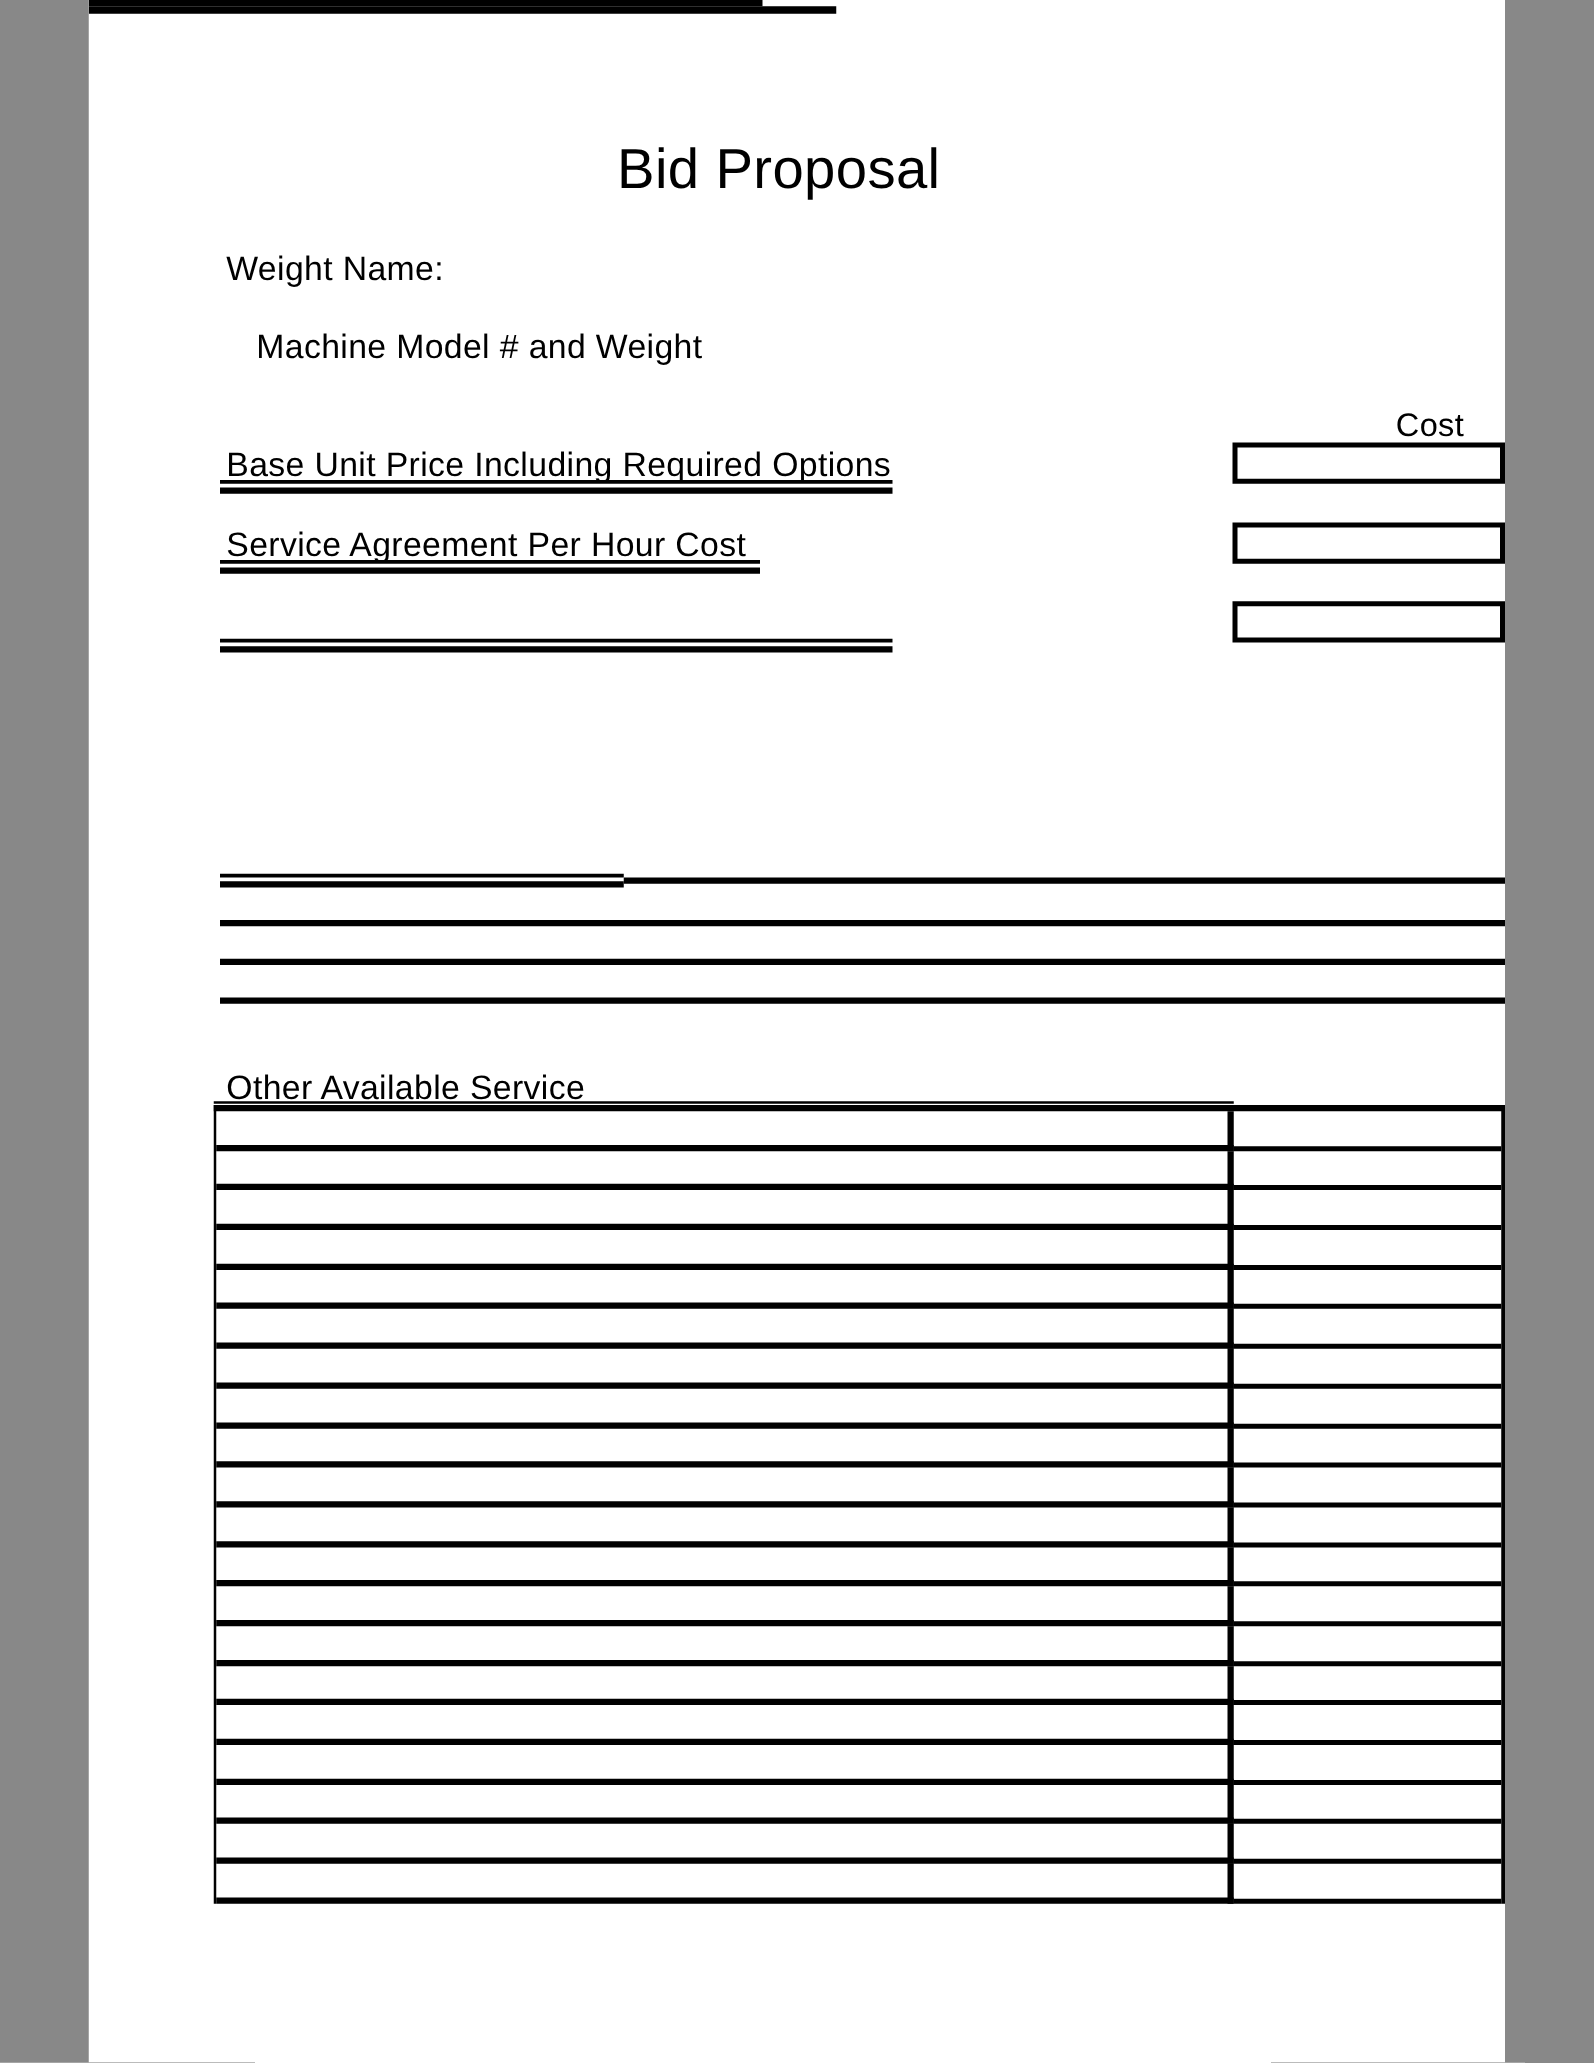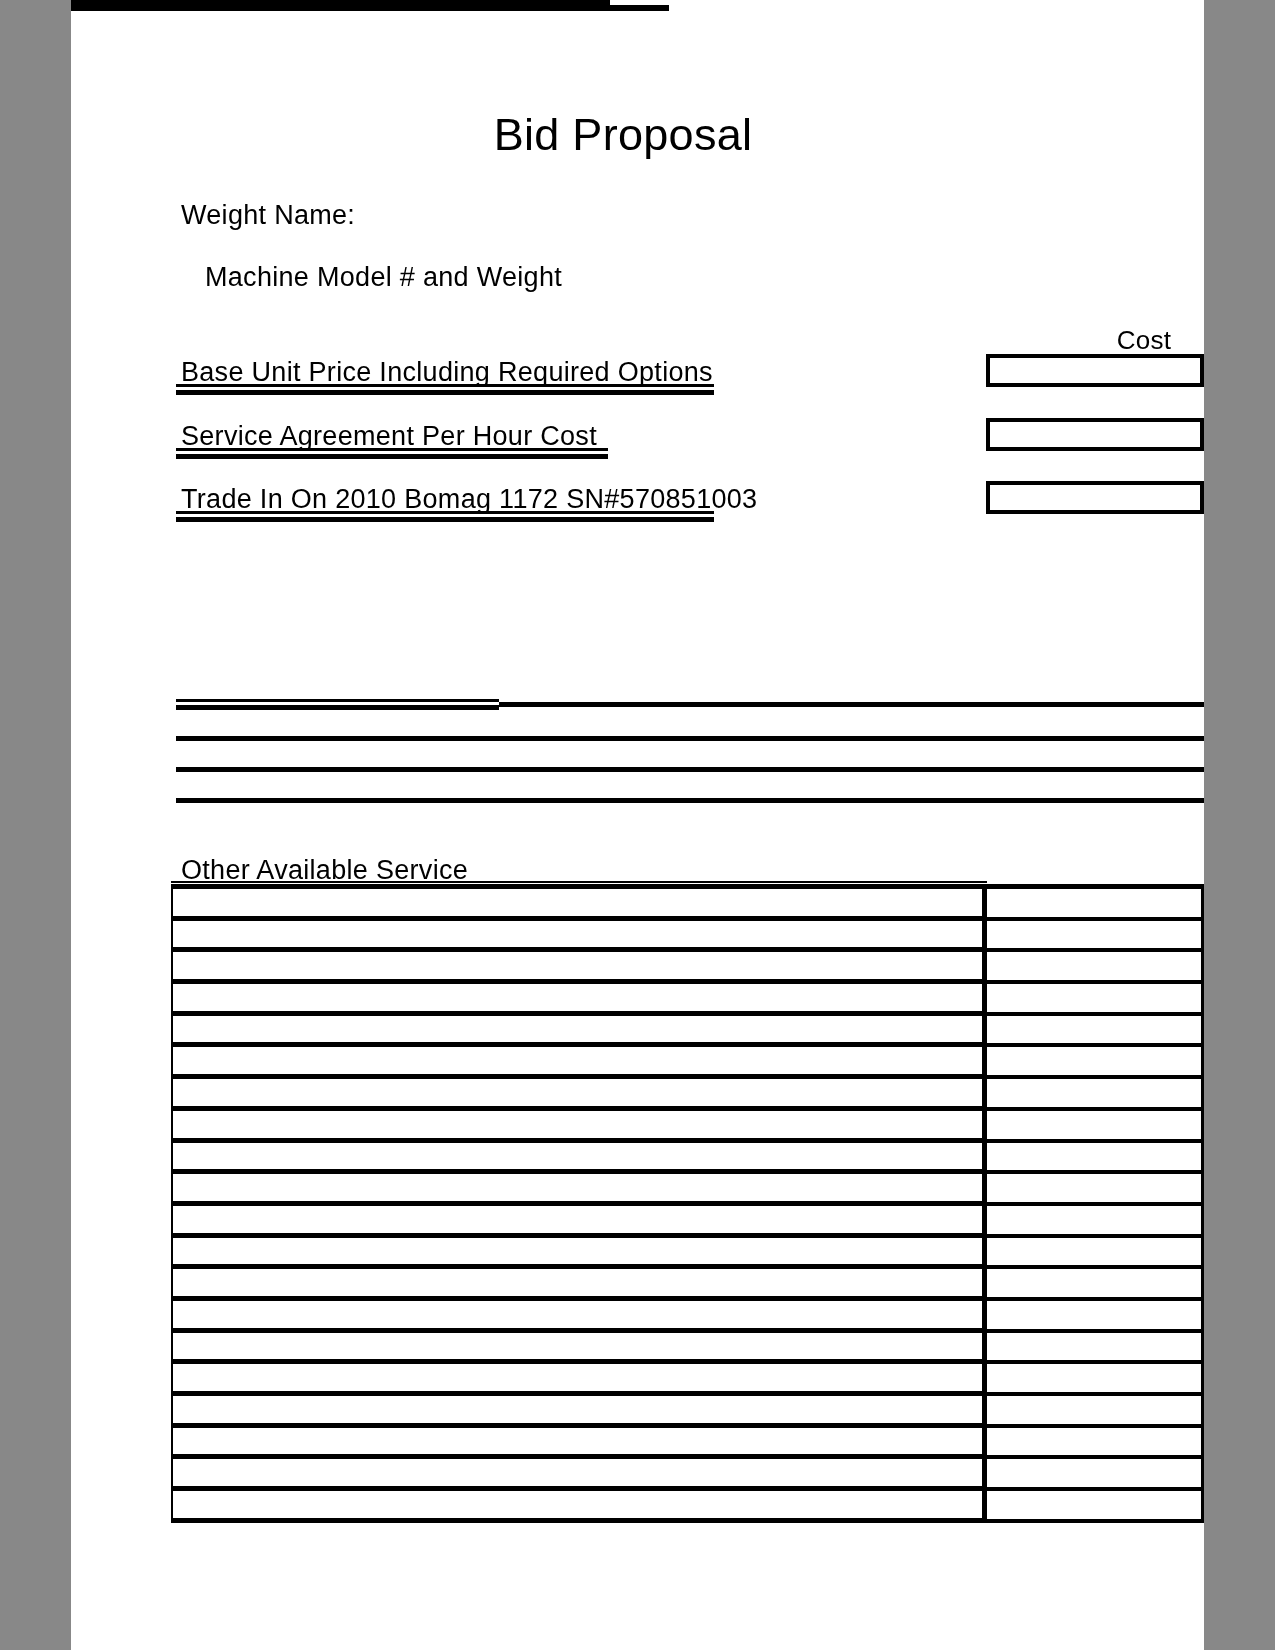--- a/index.html
+++ b/index.html
@@ -97,21 +97,20 @@
       </div>
 
       <div class="cost-row">
         <div class="cost-label">Service Agreement Per Hour Cost</div>
         <div class="dbl-line"></div>
         <div class="cost-box"></div>
       </div>
 
 
       <div class="cost-row">
-        <div class="cost-label">Trade In On 2010 Bomag 1172 SN#570851003</div>
         <div class="dbl-line"></div>
         <div class="cost-box"></div>
       </div>
 
     </div>
 
   <div class="dbl-line lease-underline"></div>
   <div class="abs lease-line-a"></div>
 
   <div class="lease-lines">

